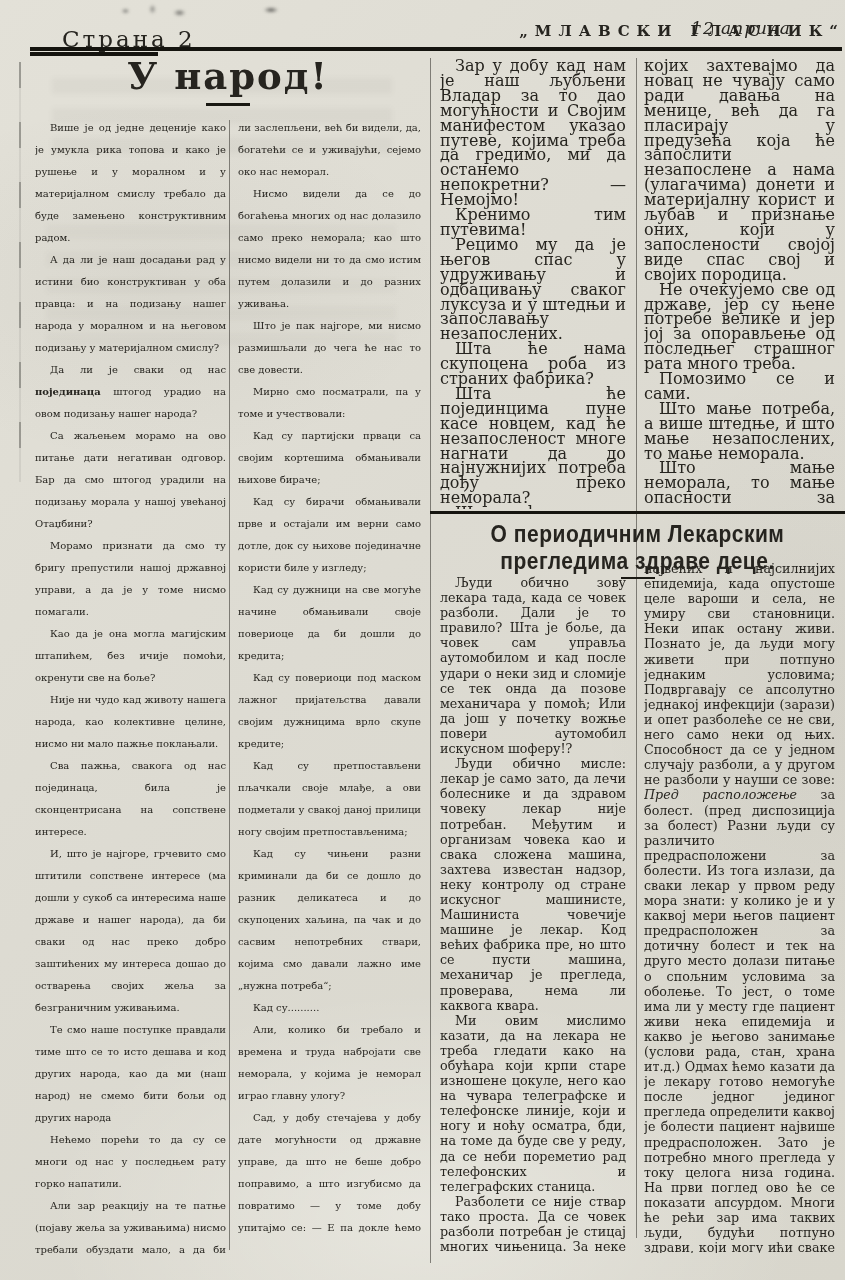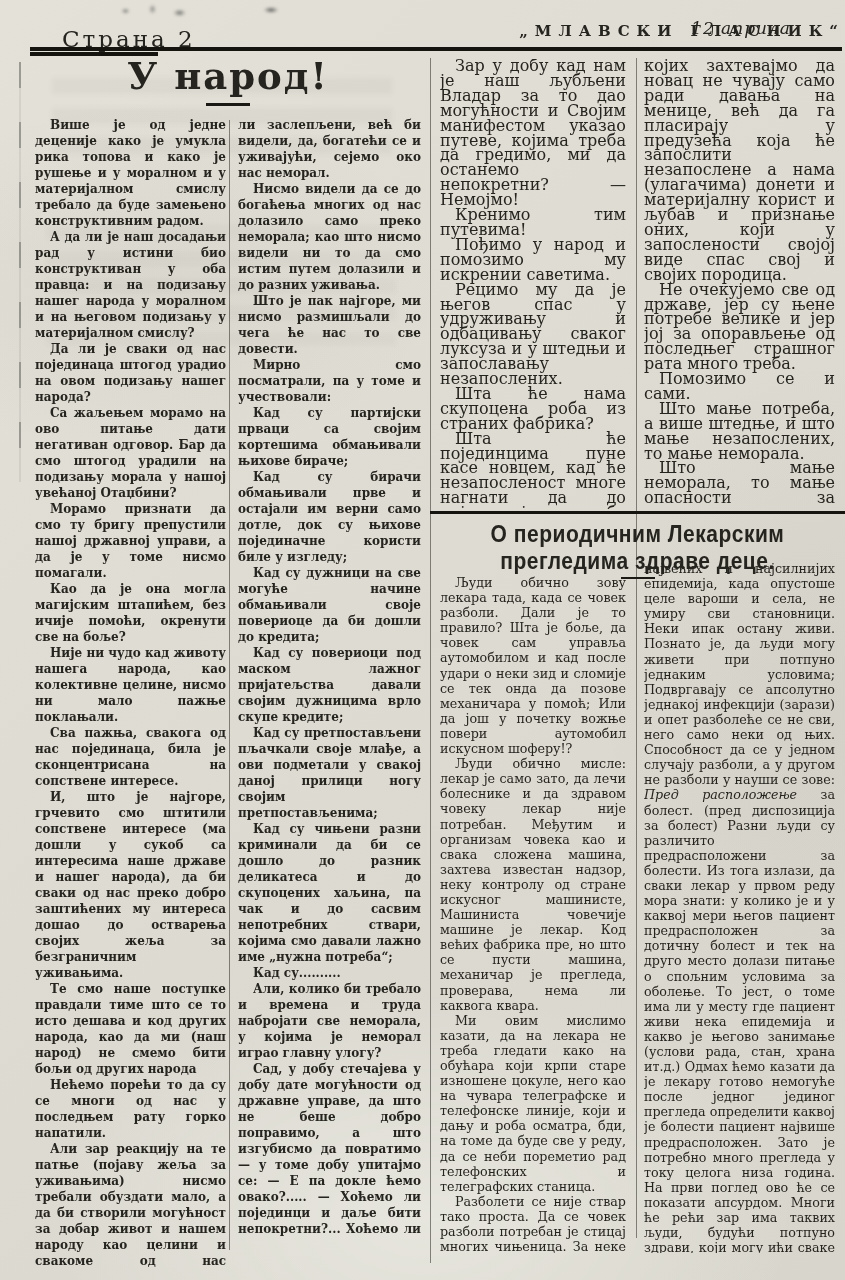--- a/index.html
+++ b/index.html
@@ -49,21 +49,21 @@
   .v3{left:636px;top:58px;height:1180px;}
 
   
   .a1-titlebox{position:absolute;left:35px;top:56px;width:386px;text-align:center;}
   .a1-title{font-size:37px;font-weight:bold;letter-spacing:2px;margin:0;line-height:1.1;}
   .tdash{width:44px;height:3px;background:#1a1913;margin:6px auto 0;}
 
   .col{position:absolute;overflow:hidden;text-align:justify;}
   .col .para{margin:0;text-indent:15px;}
   .col.cont .para:first-child{text-indent:0;}
-  .colA1{font-size:12px;line-height:16px;font-weight:bold;}
+  .colA1{font-size:10px;line-height:22px;}
   .c1{left:35px;top:117px;width:191px;height:1150px;}
   .c2{left:238px;top:117px;width:183px;height:1125px;}
   .colTR{font-size:16px;line-height:14.9px;}
   .c3t{left:440px;top:59px;width:186px;height:450px;}
   .c4t{left:644px;top:59px;width:191px;height:448px;}
 
   
   .rule2{position:absolute;left:430px;top:511px;width:415px;height:3px;background:#15140f;}
   .a2-titlebox{position:absolute;left:432px;top:521px;width:411px;text-align:center;}
   .a2-title{font-family:"Liberation Sans","DejaVu Sans",sans-serif;
@@ -123,21 +123,20 @@
       <p class="para">Кад су повериоци под маском лажног пријатељства давали својим дужницима врло скупе кредите;</p>
       <p class="para">Кад су претпостављени пљачкали своје млађе, а ови подметали у свакој даној прилици ногу својим претпостављенима;</p>
       <p class="para">Кад су чињени разни криминали да би се дошло до разник деликатеса и до скупоцених хаљина, па чак и до сасвим непотребних ствари, којима смо давали лажно име „нужна потреба“;</p>
       <p class="para">Кад су..........</p>
       <p class="para">Али, колико би требало и времена и труда набројати све неморала, у којима је неморал играо главну улогу?</p>
       <p class="para">Сад, у добу стечајева у добу дате могућности од државне управе, да што не беше добро поправимо, а што изгубисмо да повратимо — у томе добу упитајмо се: — Е па докле ћемо овако?..... — Хоћемо ли појединци и даље бити непокретни?... Хоћемо ли и даље живети овако (сваки за себе, без патриотизма, без љубави према сународницима) и докле ће нас такав живот одвести?</p>
     </div>
   <div class="col colTR c3t">
       <p class="para">Зар у добу кад нам је наш љубљени Владар за то дао могућности и Својим манифестом указао путеве, којима треба да гредимо, ми да останемо непокретни? — Немојмо!</p>
       <p class="para">Кренимо тим путевима!</p>
-      <p class="para">Пођимо у народ и помозимо му искрении саветима.</p>
       <p class="para">Рецимо му да је његов спас у удруживању и одбацивању сваког луксуза и у штедњи и запославању незапослених.</p>
       <p class="para">Шта ће нама скупоцена роба из страних фабрика?</p>
       <p class="para">Шта ће појединцима пуне касе новцем, кад ће незапосленост многе нагнати да до најнужнијих потреба дођу преко неморала?</p>
       <p class="para">Шта ће нама појединцима скупоцена храна и пиће, кад око себе имамо пуно гладних?</p>
       <p class="para">Дакле, штедимо! А нашу и до сада и у будуће уштеђену готовину дајемо нашим домаћим заводима, од</p>
     </div>
   <div class="col colTR c4t cont">
       <p class="para">којих захтевајмо да новац не чувају само ради давања на менице, већ да га пласирају у предузећа која ће запослити незапослене а нама (улагачима) донети и материјалну корист и љубав и признање оних, који у запослености својој виде спас свој и својих породица.</p>
       <p class="para">Не очекујемо све од државе, јер су њене потребе велике и јер јој за опорављење од последњег страшног рата много треба.</p>
       <p class="para">Помозимо се и сами.</p>
@@ -148,20 +147,20 @@
     </div>
 
   <div class="rule2"></div>
   <div class="a2-titlebox">
     <h2 class="a2-title">О периодичним Лекарским прегледима здраве деце.</h2>
     <div class="a2-dash"></div>
   </div>
   <div class="col colA2 c3b">
       <p class="para">Људи обично зову лекара тада, када се човек разболи. Дали је то правило? Шта је боље, да човек сам управља аутомобилом и кад после удари о неки зид и сломије се тек онда да позове механичара у помоћ; Или да још у почетку вожње повери аутомобил искусном шоферу!?</p>
       <p class="para">Људи обично мисле: лекар је само зато, да лечи болеснике и да здравом човеку лекар није потребан. Међутим и организам човека као и свака сложена машина, захтева известан надзор, неку контролу од стране искусног машинисте, Машиниста човечије машине је лекар. Код већих фабрика пре, но што се пусти машина, механичар је прегледа, проверава, нема ли каквога квара.</p>
-      <p class="para">Ми овим мислимо казати, да на лекара не треба гледати како на обућара који крпи старе изношене цокуле, него као на чувара телеграфске и телефонске линије, који и дању и роба осматра, бди, на томе да буде све у реду, да се неби пореметио рад телефонских и телеграфских станица.</p>
+      <p class="para">Ми овим мислимо казати, да на лекара не треба гледати како на обућара који крпи старе изношене цокуле, него као на чувара телеграфске и телефонске линије, који и ногу и ноћу осматра, бди, на томе да буде све у реду, да се неби пореметио рад телефонских и телеграфских станица.</p>
       <p class="para">Разболети се није ствар тако проста. Да се човек разболи потребан је стицај многих чињеница. За неке од ових чињеница чак и лекари сами још ништа не знају. А из оних, које ми знамо поменућемо само две: то су  (услови који се налазе у самом организму човека), и  (делови који се налазе изван организма у спољашњој средини). Да кажемо најпре неколико речи о унутрашњим условима. Отидите у какву хоћете шуму и погледајте: има ли тамо два једнака дрвета!? Нема! Изучавајте какву количину људи, ви никада нећете наћи два апсолутно једнака човека. Зна се, да чак и приликом</p>
     </div>
   <div class="col colA2 c4b cont">
       <p class="para">највећих и најсилнијих епидемија, када опустоше целе вароши и села, не умиру сви становници. Неки ипак остану живи. Познато је, да људи могу живети при потпуно једнаким условима; Подвргавају се апсолутно једнакој инфекцији (зарази) и опет разболеће се не сви, него само неки од њих. Способност да се у једном случају разболи, а у другом не разболи у науши се зове: <i>Пред расположење</i> за болест. (пред диспозиција за болест) Разни људи су различито предрасположени за болести. Из тога излази, да сваки лекар у првом реду мора знати: у колико је и у каквој мери његов пациент предрасположен за дотичну болест и тек на друго место долази питање о спољним условима за оболење. То јест, о томе има ли у месту где пациент живи нека епидемија и какво је његово занимање (услови рада, стан, храна ит.д.) Одмах ћемо казати да је лекару готово немогуће после једног јединог прегледа определити каквој је болести пациент највише предрасположен. Зато је потребно много прегледа у току целога низа година. На први поглед ово ће се показати апсурдом. Многи ће рећи зар има таквих људи, будући потпуно здрави, који могу ићи сваке године лекару на преглед, и ко ће им гарантовати да ће од таквих прегледа имати неку корист. Ми мислимо, не само, да ће се такви људи наћи, него, да ће им овакви прегледи бити од користи. Периодични преглед здравих људи врло је лако остварити ако се само почне од дана рођења детета. Ми ове прегледе предпостављамо себи следећим начином. Свако новорођенче добије своју књижицу . (Био санитарни пасош у коме се сваке године) ако је потребно и чешће заводе: Резул-</p>
     </div>
 
 </div>
 
 </body></html>

